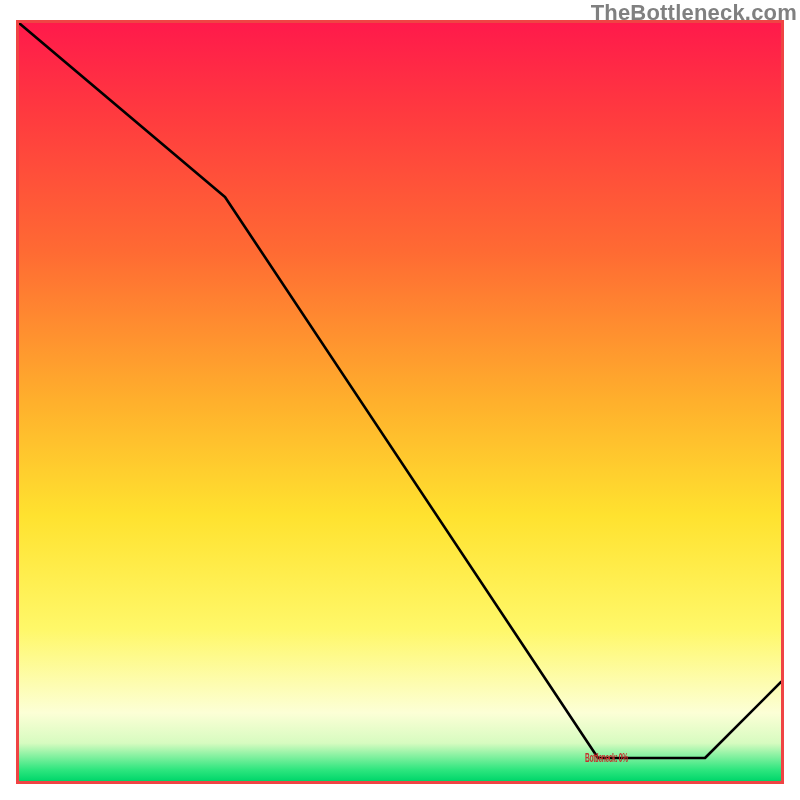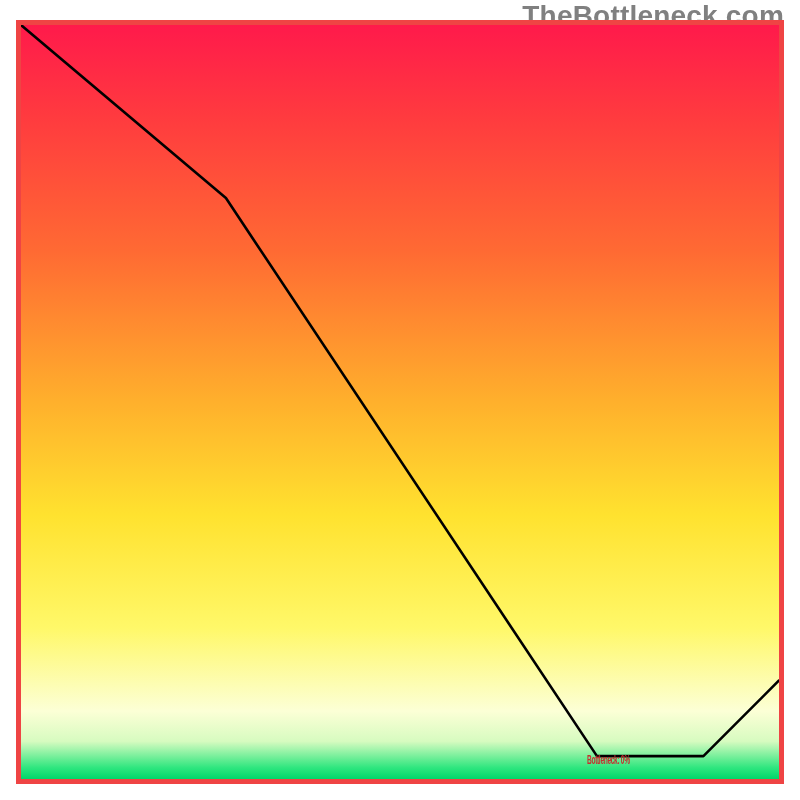--- a/index.html
+++ b/index.html
@@ -14,21 +14,21 @@
     position: relative;
     width: 800px;
     height: 800px;
   }
   .plot-area {
     position: absolute;
     left: 16px;
     top: 20px;
     width: 768px;
     height: 764px;
-    border: 5px solid #ef4444;
+    border: 3px solid #ef4444;
     box-sizing: border-box;
     overflow: hidden;
   }
   .gradient-bg {
     position: absolute;
     inset: 0;
     
     background: linear-gradient(
       to bottom,
       #ff1a4b 0%,
@@ -45,22 +45,22 @@
   }
   .line-svg {
     position: absolute;
     inset: 0;
     width: 100%;
     height: 100%;
   }
   .credit {
     position: absolute;
     top: 0;
-    right: 16px;
-    font-size: 28px;
+    right: 3px;
+    font-size: 22px;
     font-weight: 600;
     color: #808080;
     letter-spacing: 0.2px;
   }
   .annotation {
     position: absolute;
     font-size: 12px;
     font-weight: 700;
     letter-spacing: -0.6px;
     transform: scaleX(0.55);

